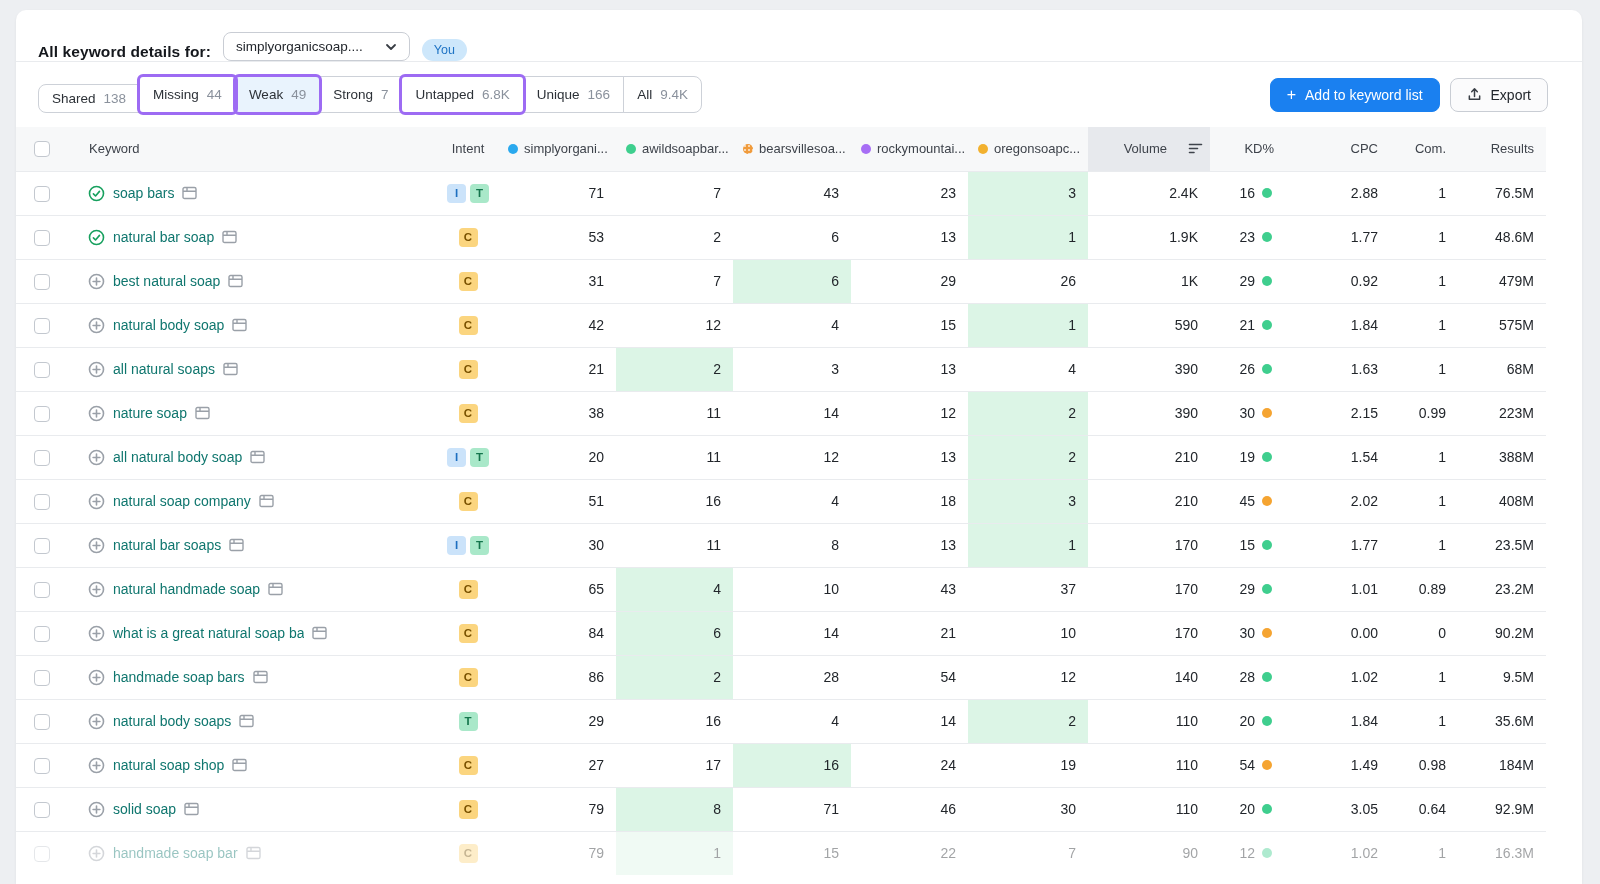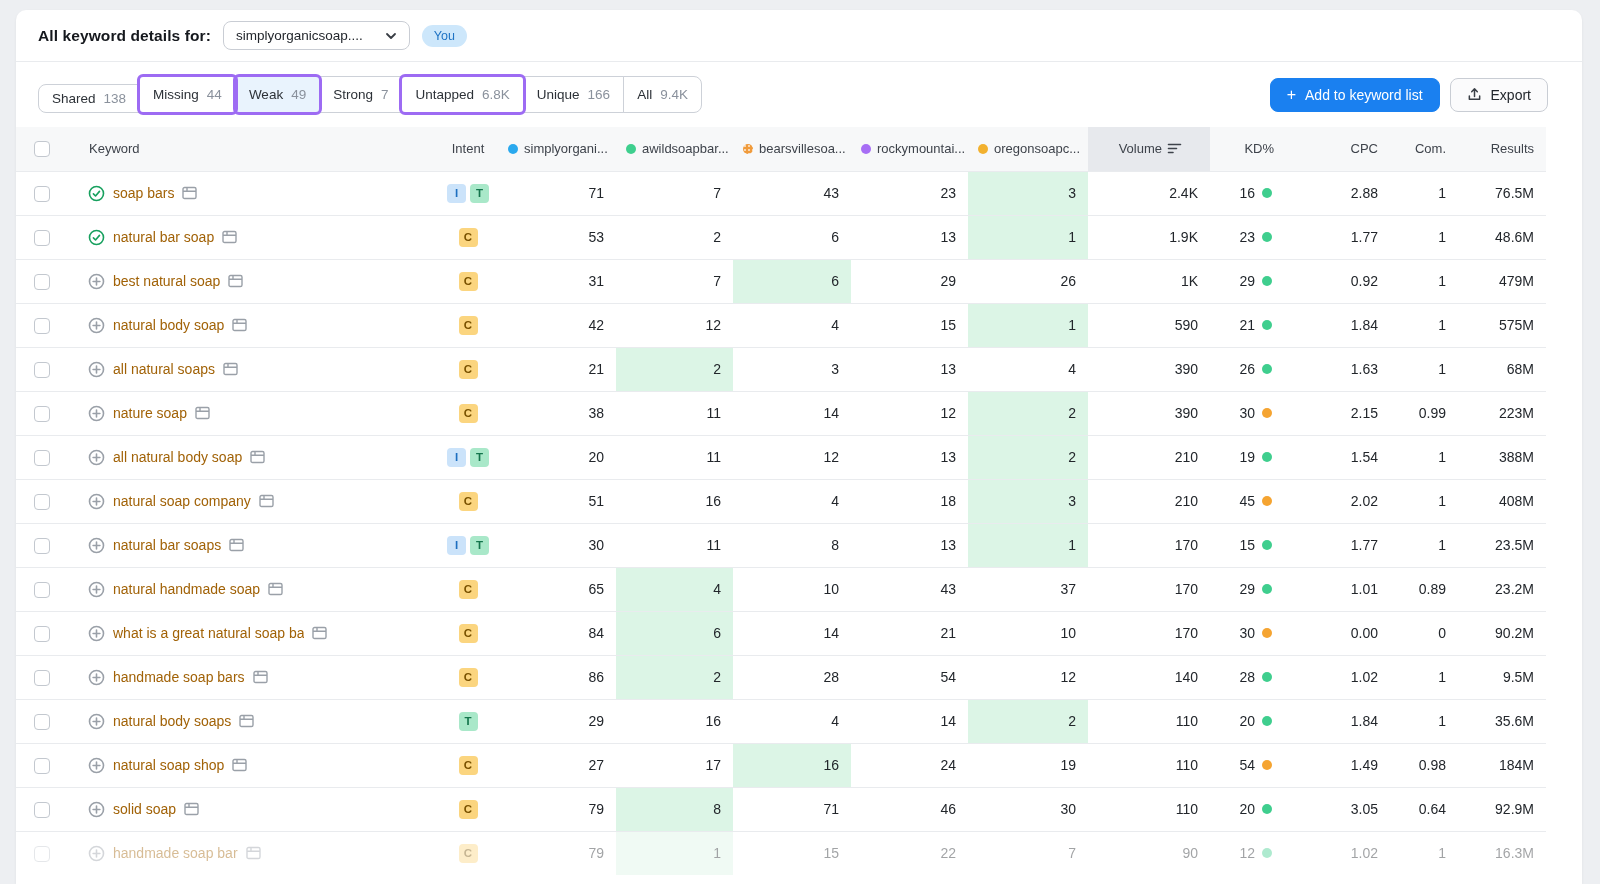--- a/index.html
+++ b/index.html
@@ -9,21 +9,21 @@
     background:#edeff2;
     font-family:"Liberation Sans","DejaVu Sans",sans-serif;
     color:#1f242a;
   }
   .card {
     position:absolute; left:16px; top:10px; width:1566px; height:874px;
     background:#ffffff; border-radius:10px 10px 0 0; overflow:hidden;
     box-shadow:0 1px 3px rgba(20,24,31,.06);
   }
   
-  .topbar { display:flex; align-items:center; gap:12px; height:52px; padding:0 22px;
+  .topbar { display:flex; align-items:flex-end; gap:12px; height:52px; padding:0 22px;
             border-bottom:1px solid #e9ebee; }
   .title { font-size:15.5px; font-weight:bold; color:#15181d; letter-spacing:.1px; }
   .domain-select { display:flex; align-items:center; gap:22px; border:1px solid #c9cdd4;
                    border-radius:8px; padding:6px 12px; font-size:13.5px; color:#23272d;
                    background:#fff; cursor:pointer; }
   .chev { width:12px; height:12px; }
   .you-badge { background:#cde7fb; color:#1e73c4; border-radius:999px; padding:4px 12px;
                font-size:12.5px; }
   
   .toolbar { display:flex; align-items:center; justify-content:space-between;
@@ -44,33 +44,33 @@
   .btn-primary { background:#1a80f0; color:#fff; border:1px solid #1a80f0; }
   .btn-secondary { background:#fbfbfc; color:#23272d; border:1px solid #c9cdd4; }
   .plus-glyph { font-size:16px; line-height:10px; }
   
   table { border-collapse:collapse; table-layout:fixed; width:1530px; }
   thead th { height:44px; background:#f7f8f9; font-weight:normal; font-size:13px;
              color:#3e434b; padding:0; cursor:pointer; }
   th.left  { text-align:left; }
   th.num-h { text-align:right; padding-right:12px; }
   th.vol-h { background:#e7e9ed; }
-  .vol-wrap { display:flex; align-items:center; justify-content:flex-end; gap:5px;
-              padding-right:28px; }
+  .vol-wrap { display:flex; align-items:center; justify-content:flex-end; gap:21px;
+              padding-right:7px; }
   .comp-wrap { display:flex; align-items:center; gap:6px; padding-left:10px; }
   .comp-name { overflow:hidden; text-overflow:ellipsis; white-space:nowrap; }
   tbody td { height:44px; border-top:1px solid #e9ebee; font-size:14px; padding:0; }
   tbody tr.faded { opacity:.42; }
   .num { text-align:right; padding-right:12px; color:#22262b; }
   td.hl { background:#dcf5e6; }
   .cb-pad { padding-left:18px; }
   .checkbox { display:inline-block; width:16px; height:16px; border:1.5px solid #c3c8cf;
               border-radius:4px; background:#fff; cursor:pointer; vertical-align:middle; }
   .kw-wrap { display:flex; align-items:center; gap:8px; padding-left:16px; }
-  .kw-link { color:#a16207; cursor:pointer; white-space:nowrap; overflow:hidden;
+  .kw-link { color:#0f766e; cursor:pointer; white-space:nowrap; overflow:hidden;
              text-overflow:ellipsis; }
   .intent-wrap { display:flex; align-items:center; justify-content:center; gap:4px; }
   .intent-badge { width:19px; height:19px; border-radius:4px; display:flex;
                   align-items:center; justify-content:center; font-size:11.5px;
                   font-weight:bold; }
   .kd-wrap { display:flex; align-items:center; justify-content:flex-end; gap:7px;
              padding-right:14px; }
   .dot { width:10px; height:10px; border-radius:50%; flex:0 0 auto; }
   .dot.pattern { background-image:radial-gradient(circle, rgba(255,255,255,.6) 26%, transparent 27%);
                  background-size:4px 4px; }

